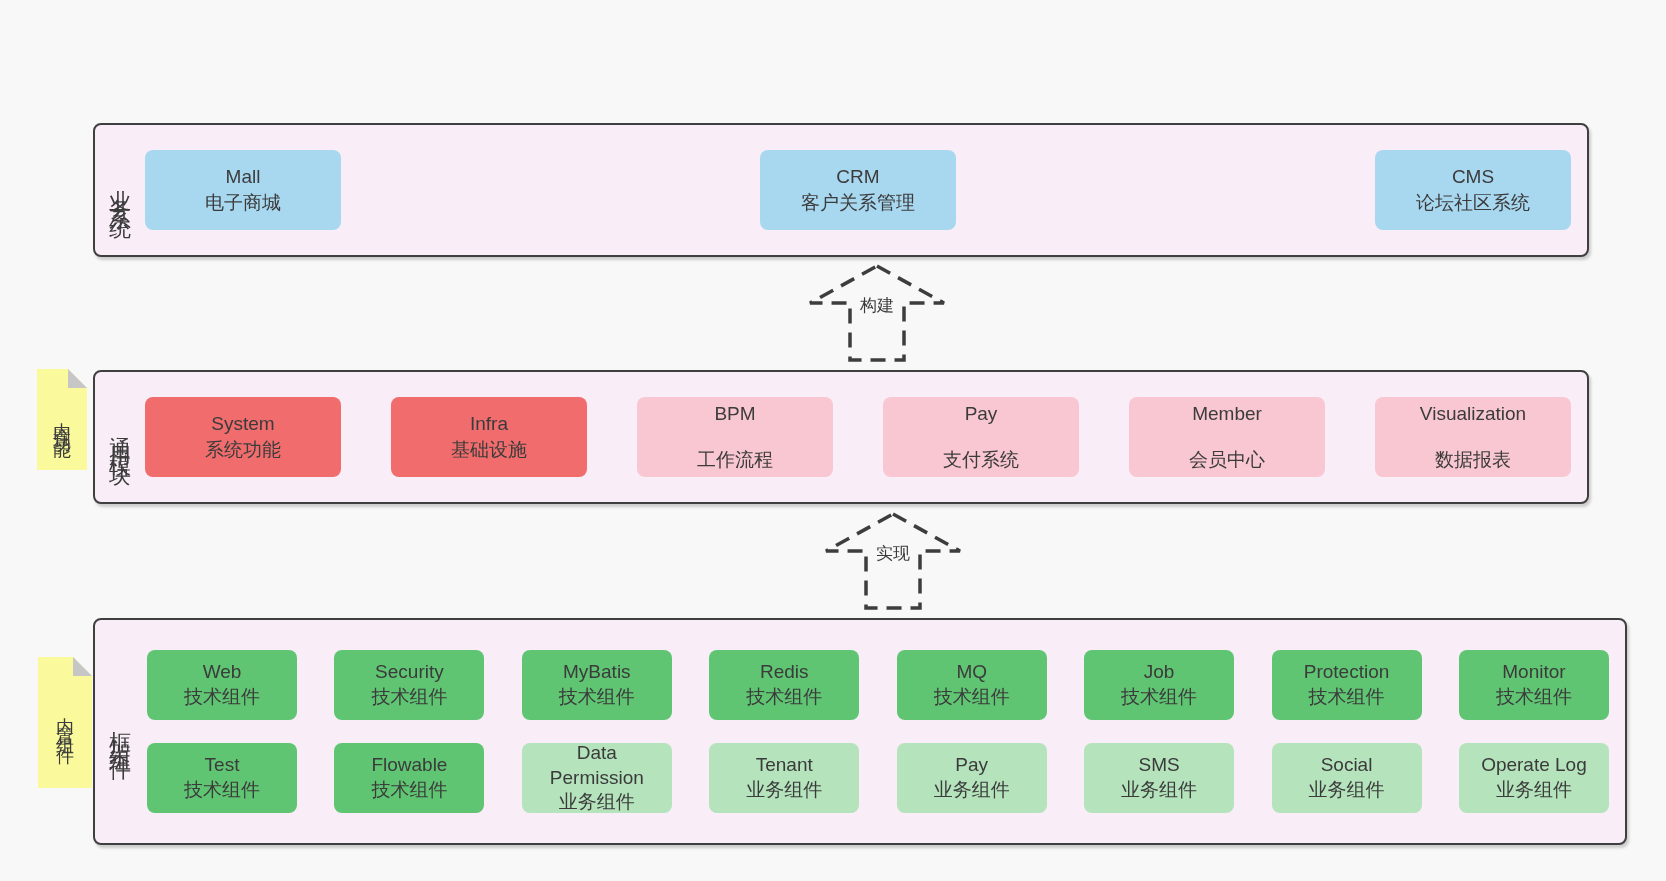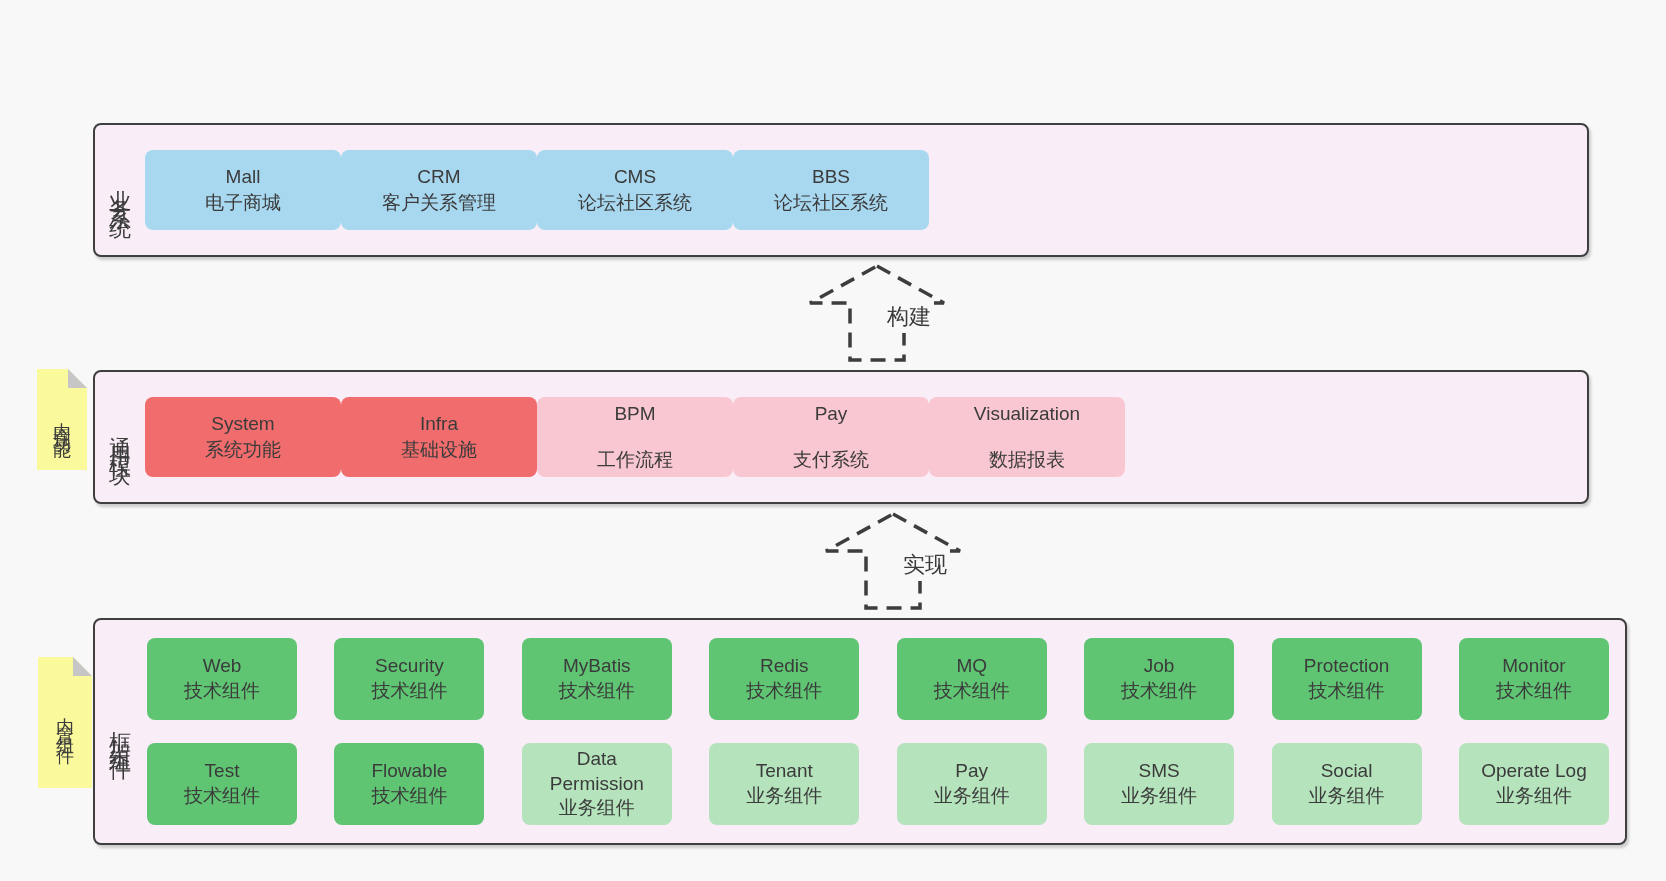--- a/index.html
+++ b/index.html
@@ -35,20 +35,21 @@
     text-orientation:upright;
     font-size:22px;
     letter-spacing:9px;
     line-height:1;
     color:var(--c-text,#3b3b3b);
     flex:0 0 auto;
   }
   .boxes{
     flex:1;
     display:flex;
+    justify-content:space-between;
     align-items:center;
     margin-left:14px;
   }
   .grid{
     flex:1;
     margin-left:16px;
     display:flex;
     flex-direction:column;
     gap:23px;
   }
@@ -62,21 +63,21 @@
     display:flex;
     flex-direction:column;
     justify-content:center;
     align-items:center;
     text-align:center;
     font-size:19px;
     line-height:1.38;
     color:var(--c-text,#3b3b3b);
     padding:2px 6px;
   }
-  .row8 .box{ width:150px; height:82px; line-height:1.3; }
+  .row8 .box{ width:150px; height:70px; line-height:1.3; }
 
   .box[data-type="blue"]       { background:var(--c-blue,#a8d8f0); }
   .box[data-type="red"]        { background:var(--c-red,#f16c6c); }
   .box[data-type="pink"]       { background:var(--c-pink,#f9c7d1);gap:19px; }
   .box[data-type="green"]      { background:var(--c-green,#5fc573); }
   .box[data-type="green-light"]{ background:var(--c-green-light,#b4e3bc); }
 
   .note{
     position:absolute;
     background:var(--c-note-yellow,#fafa9d);
@@ -106,28 +107,27 @@
   .arrow svg{ display:block; }
   .arrow polygon{
     fill:var(--c-background,#f8f8f8);
     stroke:var(--c-arrow,#3d3d3d);
     stroke-width:3.5;
     stroke-dasharray:15 9;
   }
   .arrow-label{
     position:absolute;
     left:50%;
-    top:38px;
+    top:30px;
     transform:translateX(-50%);
     background:var(--c-background,#f8f8f8);
     padding:1px 3px;
-    font-size:22px;
+    font-size:17px;
     white-space:nowrap;
     color:var(--c-text,#3b3b3b);
-    margin-left:32px;
   }
 </style>
 </head>
 <body>
 
 <div class="canvas">
 
   <section class="panel" id="sec-business">
     <div class="vlabel">业务系统</div>
     <div class="boxes">
@@ -136,24 +136,20 @@
         <div>电子商城</div>
       </div>
       <div class="box" data-type="blue">
         <div>CRM</div>
         <div>客户关系管理</div>
       </div>
       <div class="box" data-type="blue">
         <div>CMS</div>
         <div>论坛社区系统</div>
       </div>
-      <div class="box" data-type="blue">
-        <div>BBS</div>
-        <div>论坛社区系统</div>
-      </div>
     </div>
   </section>
 
   <div class="arrow" id="arrow-build">
     <svg width="140" height="100" viewBox="0 0 140 100">
       <polygon points="70,3 137,40 97,40 97,97 43,97 43,40 3,40"></polygon>
     </svg>
     <div class="arrow-label">构建</div>
   </div>
 
@@ -174,20 +170,24 @@
       </div>
       <div class="box" data-type="pink">
         <div>BPM</div>
         <div>工作流程</div>
       </div>
       <div class="box" data-type="pink">
         <div>Pay</div>
         <div>支付系统</div>
       </div>
       <div class="box" data-type="pink">
+        <div>Member</div>
+        <div>会员中心</div>
+      </div>
+      <div class="box" data-type="pink">
         <div>Visualization</div>
         <div>数据报表</div>
       </div>
     </div>
   </section>
 
   <div class="arrow" id="arrow-implement">
     <svg width="140" height="100" viewBox="0 0 140 100">
       <polygon points="70,3 137,40 97,40 97,97 43,97 43,40 3,40"></polygon>
     </svg>

